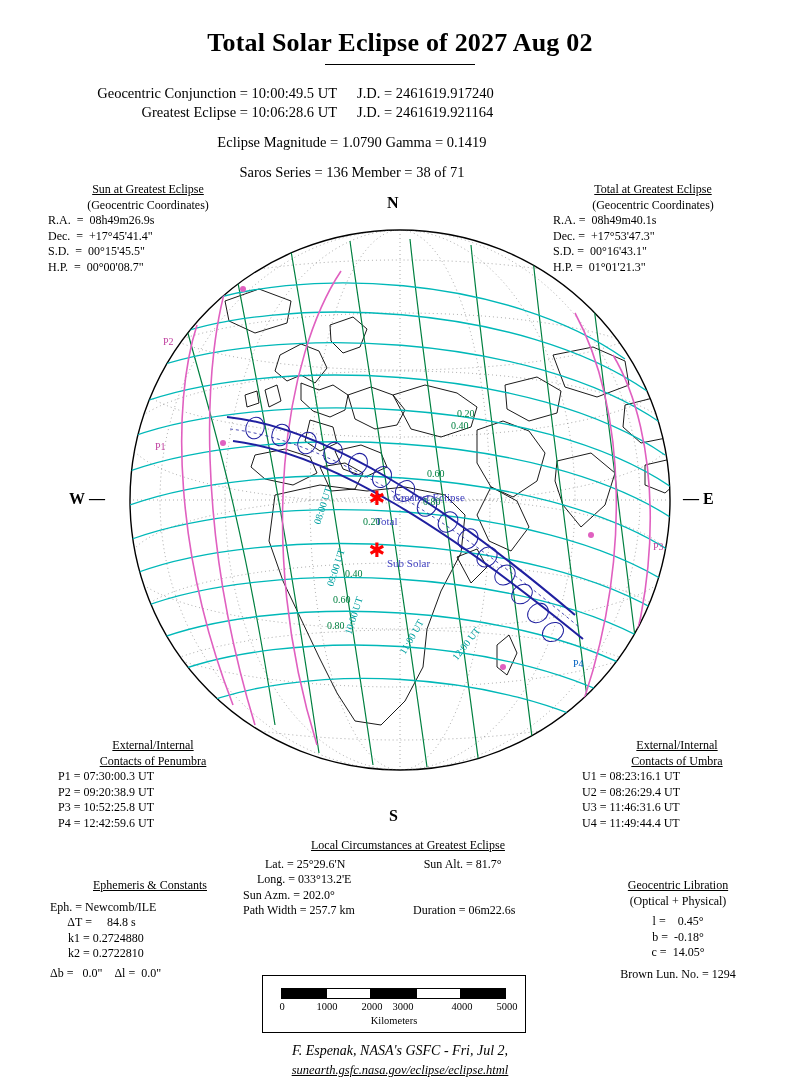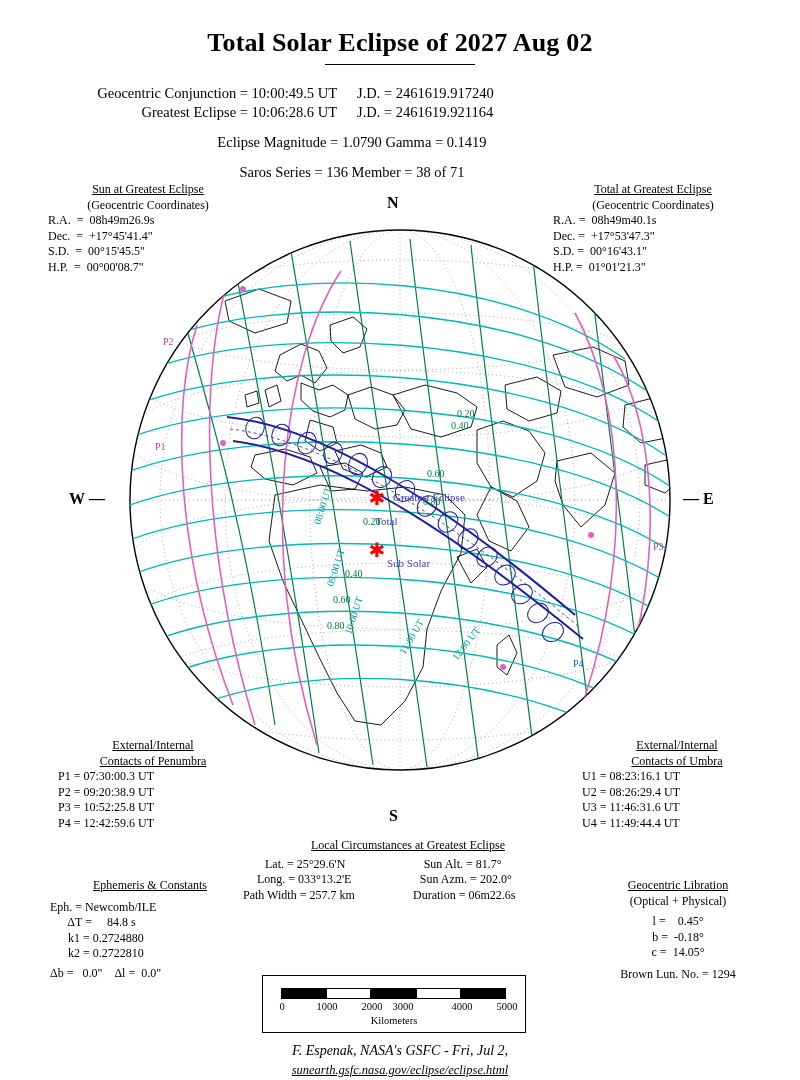--- a/index.html
+++ b/index.html
@@ -284,21 +284,21 @@
     <div class="ln">U3 = 11:46:31.6 UT</div>
     <div class="ln">U4 = 11:49:44.4 UT</div>
   </div>
 
   <div class="blk" style="left:243px;top:838px;width:330px;">
     <div class="hd">Local Circumstances at Greatest Eclipse</div>
     <div style="display:flex;margin-top:3px;">
       <div style="width:170px;text-align:left;padding-left:22px;">Lat. = 25°29.6'N</div>
       <div style="width:160px;text-align:left;">Sun Alt. =   81.7°</div>
     </div>
-    <div style="display:flex;">
+    <div style="display:flex;flex-direction:column;">
       <div style="width:170px;text-align:left;padding-left:14px;">Long. = 033°13.2'E</div>
       <div style="width:160px;text-align:left;">Sun Azm. = 202.0°</div>
     </div>
     <div style="display:flex;">
       <div style="width:170px;text-align:left;padding-left:0px;">Path Width = 257.7 km</div>
       <div style="width:160px;text-align:left;">Duration =   06m22.6s</div>
     </div>
   </div>
 
   <div class="blk" style="left:50px;top:878px;width:200px;">

